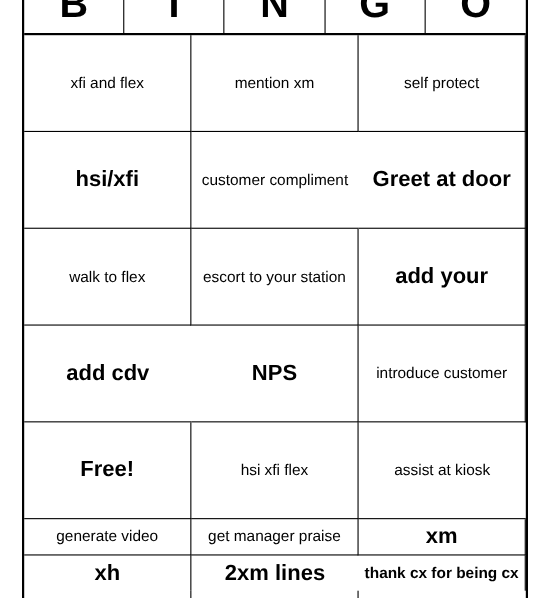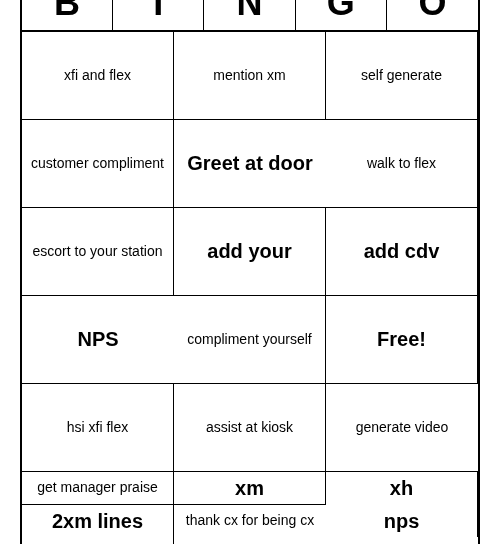--- a/index.html
+++ b/index.html
@@ -58,20 +58,21 @@
       font-size: 14px;
       line-height: 1.2;
     }
 
     .bingo-cell:nth-child(5n) {
       border-right: none;
     }
 
     .bingo-cell:nth-last-child(-n+5) {
       border-bottom: none;
+      font-weight: bold;
     }
 
     .bingo-cell.free {
       font-size: 18px;
       font-weight: bold;
     }
 
     .bingo-cell.large-text {
       font-size: 20px;
       font-weight: bold;
@@ -84,29 +85,30 @@
   <div class="bingo-header">
   <div class="bingo-header-cell">B</div>
       <div class="bingo-header-cell">I</div>
       <div class="bingo-header-cell">N</div>
       <div class="bingo-header-cell">G</div>
       <div class="bingo-header-cell">O</div>
     </div>
   <div class="bingo-grid">
   <div class="bingo-cell">xfi and flex</div>
       <div class="bingo-cell">mention xm</div>
-      <div class="bingo-cell">self generate</div>
+      <div class="bingo-cell">self protect</div>
+      <div class="bingo-cell large-text">hsi/xfi</div>
       <div class="bingo-cell">customer compliment</div>
       <div class="bingo-cell large-text">Greet at door</div>
       <div class="bingo-cell">walk to flex</div>
       <div class="bingo-cell">escort to your station</div>
       <div class="bingo-cell large-text">add your</div>
       <div class="bingo-cell large-text">add cdv</div>
       <div class="bingo-cell large-text">NPS</div>
-      <div class="bingo-cell">compliment yourself</div>
+      <div class="bingo-cell">introduce customer</div>
       <div class="bingo-cell free large-text">Free!</div>
       <div class="bingo-cell">hsi xfi flex</div>
       <div class="bingo-cell">assist at kiosk</div>
       <div class="bingo-cell">generate video</div>
       <div class="bingo-cell">get manager praise</div>
       <div class="bingo-cell large-text">xm</div>
       <div class="bingo-cell large-text">xh</div>
       <div class="bingo-cell large-text">2xm lines</div>
       <div class="bingo-cell">thank cx for being cx</div>
       <div class="bingo-cell large-text">nps</div>

